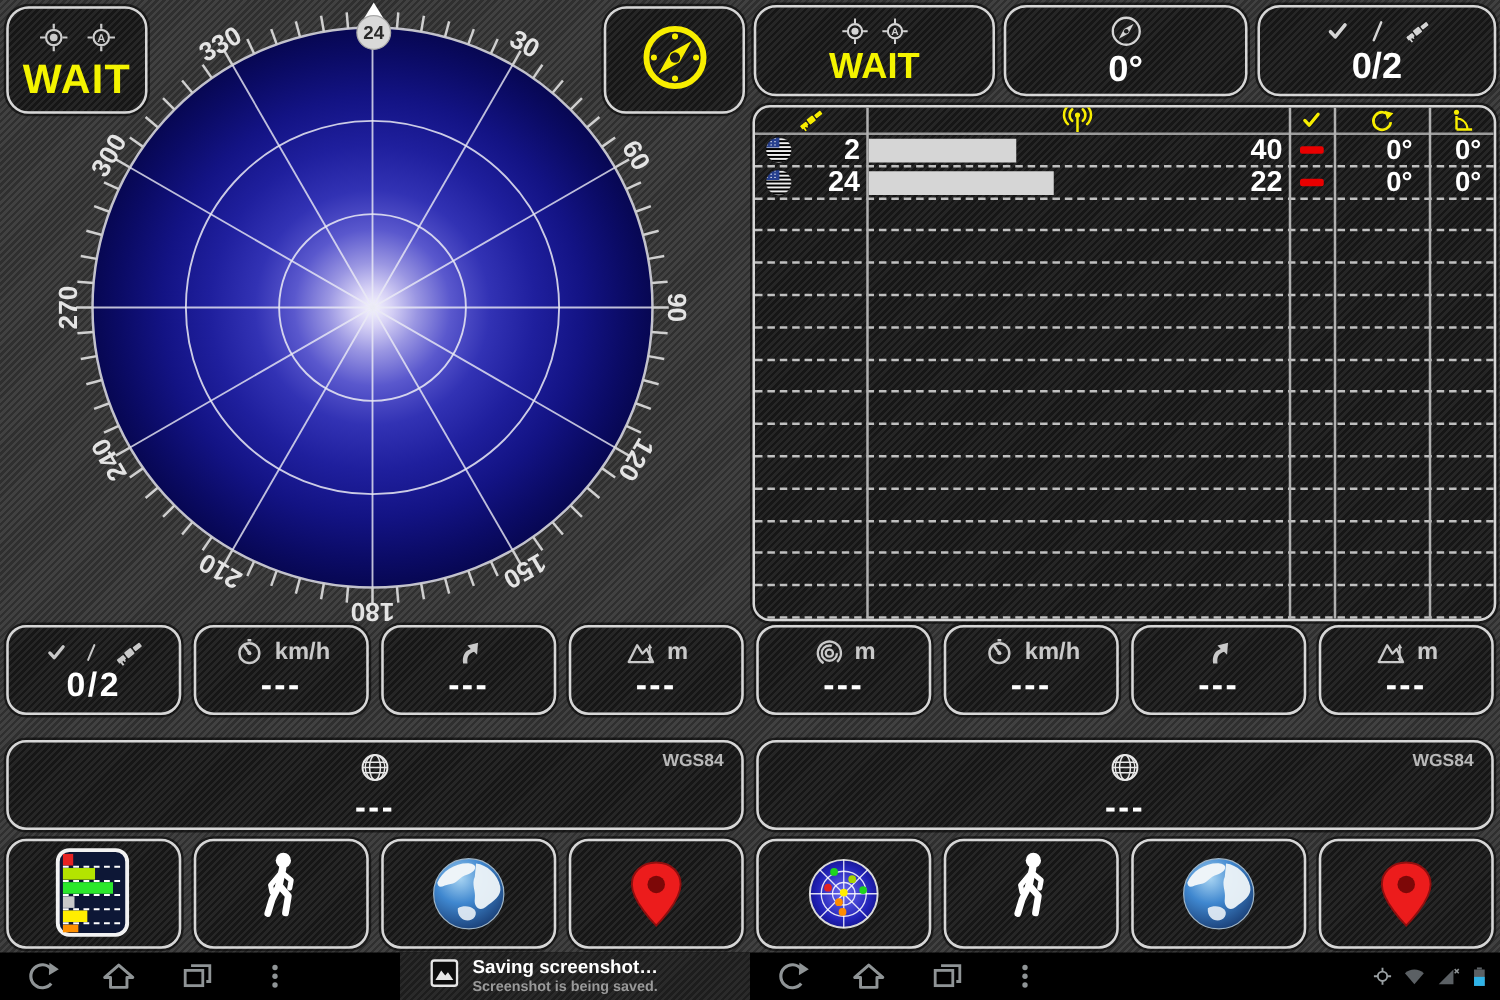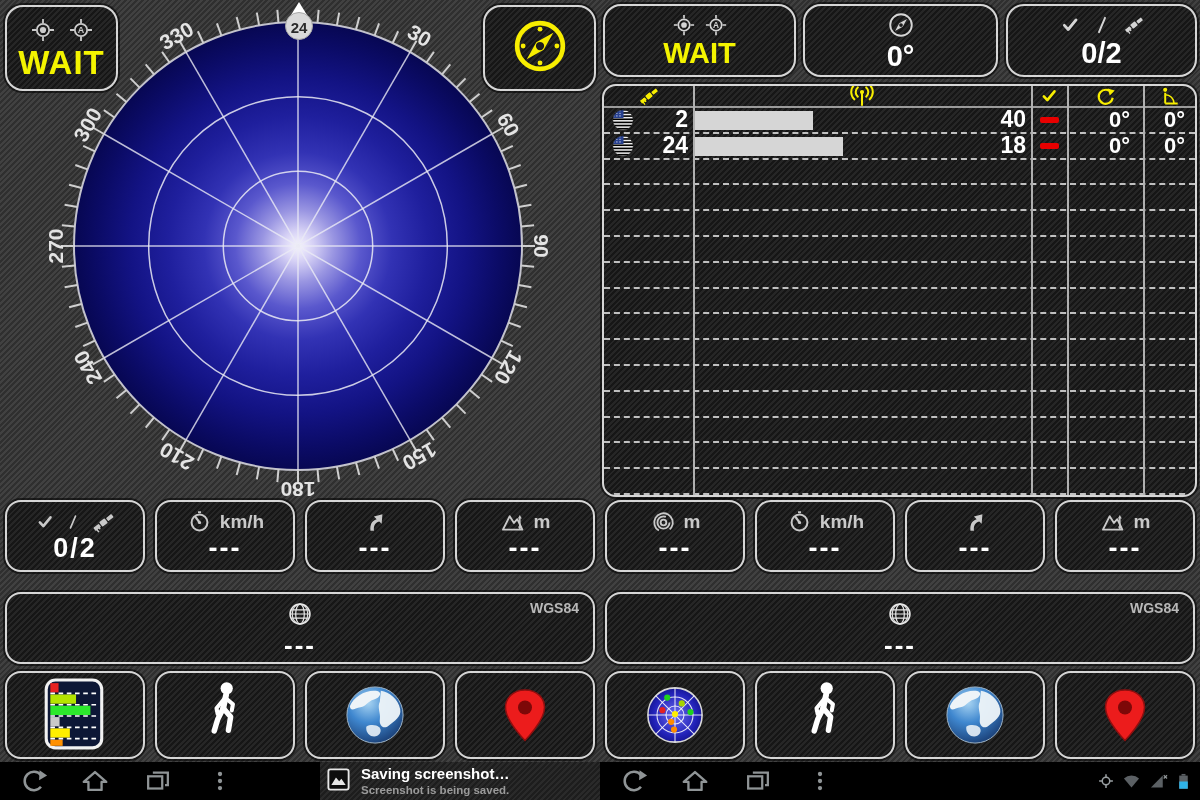--- a/index.html
+++ b/index.html
@@ -51,21 +51,21 @@
   
   .trow{position:absolute;top:671px;width:600px;height:88px}
   .tab{position:absolute;top:0;width:140px;height:88px;border:2px solid #d6d6d6;border-radius:16px;
     background-image:repeating-linear-gradient(135deg,#161616 0 2px,#262626 2px 4px);
     box-shadow:0 0 0 2px rgba(0,0,0,.55);display:flex;align-items:center;justify-content:center}
   
   .nav{position:absolute;left:0;top:762px;width:1200px;height:38px;background:#000}
   .nbtn{position:absolute;top:50%;transform:translate(-50%,-50%);display:flex}
   .notif{position:absolute;left:320px;top:0;width:280px;height:38px;
     background-image:repeating-linear-gradient(135deg,#1d1d1d 0 2px,#2a2a2a 2px 4px);
-    display:flex;align-items:center;gap:9px;padding-left:5px}
+    display:flex;align-items:center;gap:9px;padding-left:22px}
   .t1{font-size:15px;color:#fff;line-height:1.25}
   .t2{font-size:11.5px;color:#9a9a9a;font-weight:700;line-height:1.1}
   .stat{position:absolute;right:6px;top:0;height:100%;display:flex;align-items:center;gap:5px}
   #skyview{position:absolute;left:0;top:0;width:600px;height:510px}
 </style>
 </head>
 <body>
 
 <div class="screen">
 
@@ -486,21 +486,21 @@
                 <circle cx="-6.1" cy="-4.1000000000000005" r="0.55" fill="#fff"></circle>
                 <circle cx="-2.999999999999999" cy="-4.1000000000000005" r="0.55" fill="#fff"></circle>
               </g>
               <circle r="10.3" fill="none" stroke="rgba(0,0,0,0.5)" stroke-width="1"></circle>
             </svg>
           </span>
           <span class="prn">24</span>
         </div>
       <div class="c2">
           <div class="bar" style="width:148px"></div>
-          <span class="snr">18</span>
+          <span class="snr">22</span>
         </div>
       <div class="c3">
           <div class="reddash"></div>
         </div>
       <div class="c4">0°</div>
       <div class="c5">0°</div>
       </div>
       <div class="tr">
       <div class="c1"></div>
         <div class="c2"></div>

